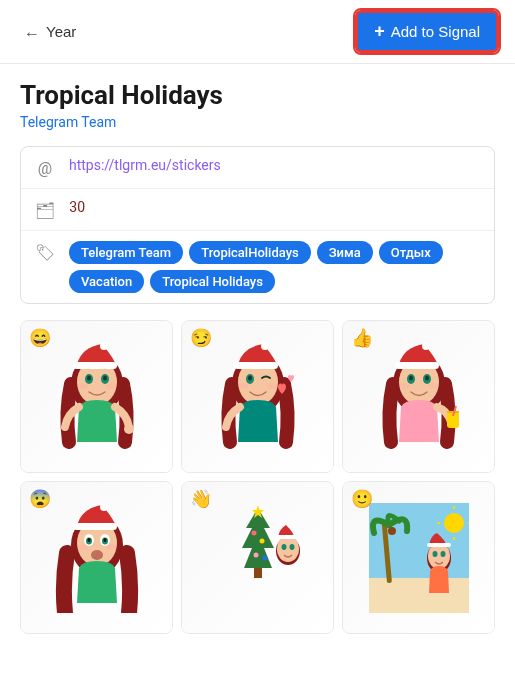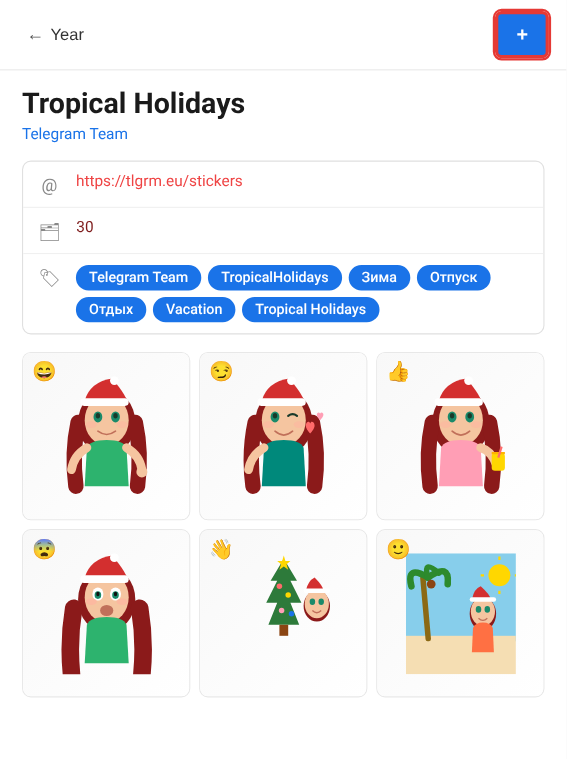--- a/index.html
+++ b/index.html
@@ -96,21 +96,21 @@
     }
     .info-icon {
       font-size: 16px;
       color: #888;
       margin-top: 2px;
       min-width: 20px;
       text-align: center;
     }
     .info-value {
       font-size: 14px;
-      color: #ef4444;
+      color: #8b5cf6;
     }
     .info-value.plain {
       color: #7f1d1d;
     }
     
     .tags-container {
       display: flex;
       flex-wrap: wrap;
       gap: 6px;
     }
@@ -162,20 +162,21 @@
 
 <div class="page">
 
   <div class="header">
     <button class="back-btn">
       <span class="back-arrow">←</span>
       <span>Year</span>
     </button>
     <button class="add-signal-btn">
       <span class="plus-icon">+</span>
+      <span>Add to Signal</span>
     </button>
   </div>
 
   <div class="content">
     <div class="pack-title">Tropical Holidays</div>
     <div class="pack-author">Telegram Team</div>
 
     <div class="info-box">
 
       <div class="info-row">
@@ -188,21 +189,20 @@
         <span class="info-value plain">30</span>
       </div>
 
       <div class="info-row">
         <span class="info-icon">🏷</span>
         <div class="tags-container">
 
         <span class="tag">Telegram Team</span>
             <span class="tag">TropicalHolidays</span>
             <span class="tag">Зима</span>
-            <span class="tag">Отпуск</span>
             <span class="tag">Отдых</span>
             <span class="tag">Vacation</span>
             <span class="tag">Tropical Holidays</span>
           </div>
       </div>
     </div>
 
     <div class="sticker-grid">
 
     <div class="sticker-card">

